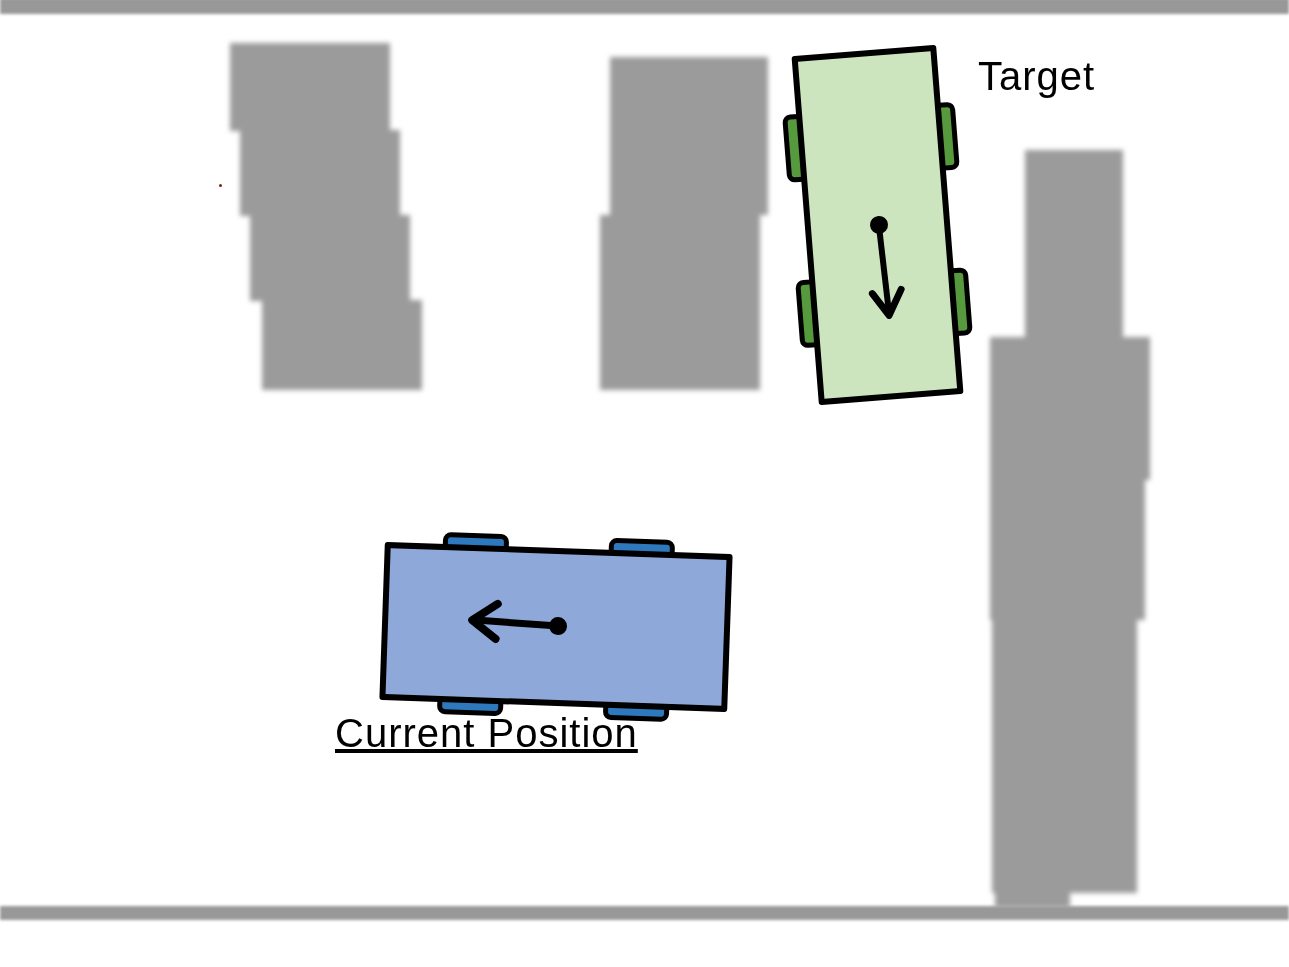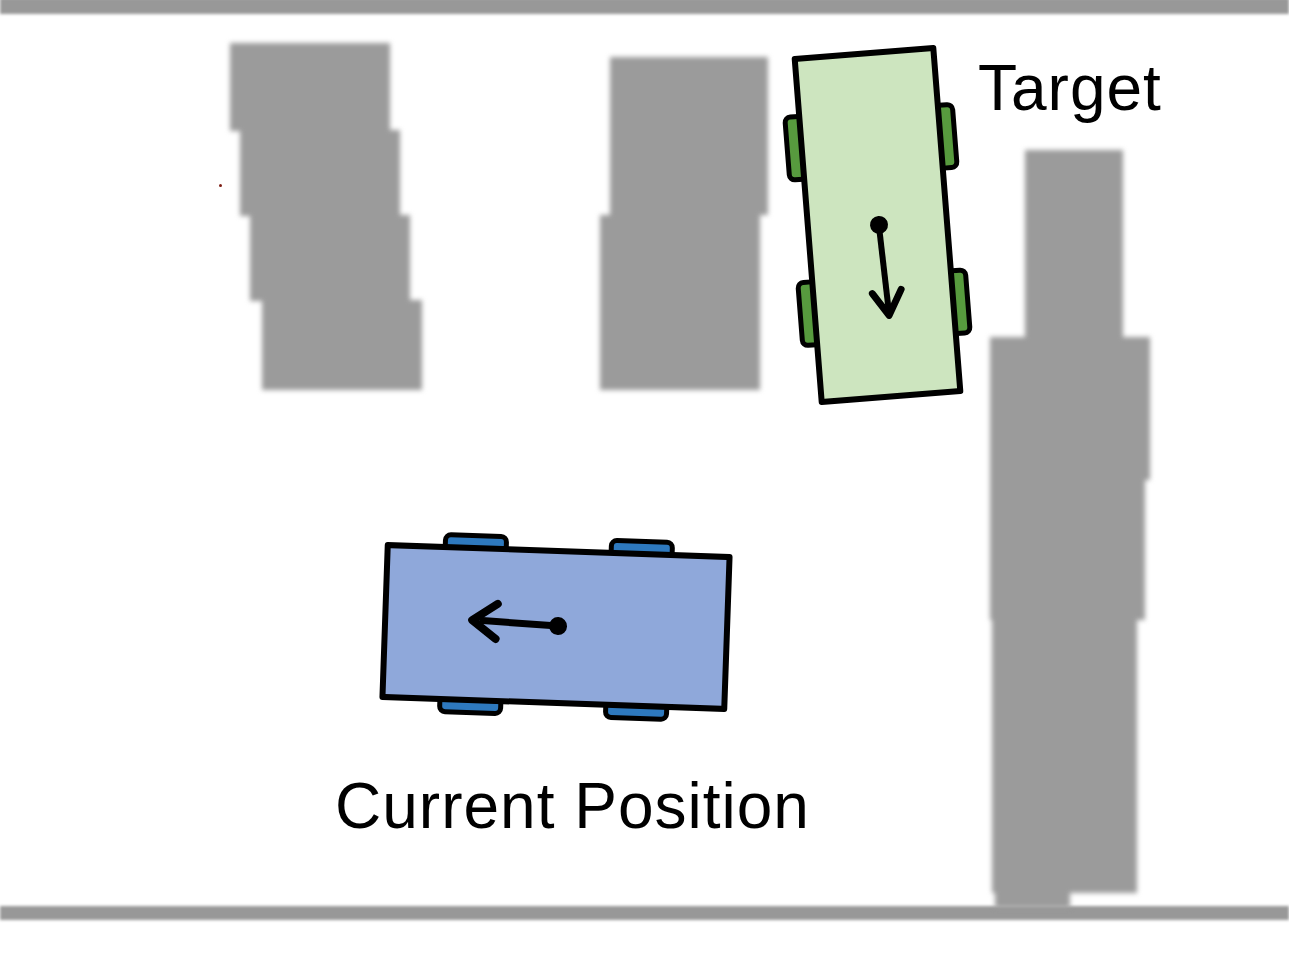--- a/index.html
+++ b/index.html
@@ -97,27 +97,27 @@
   .car-current .wheel { width: 66px; height: 24px; background: var(--current_wheel, #2e79be); }
   .wheel-c-tl { left: 58px;  top: -12px; }
   .wheel-c-tr { left: 224px; top: -12px; }
   .wheel-c-bl { left: 58px;  top: 146px; }
   .wheel-c-br { left: 224px; top: 146px; }
 
   
   .diagram-label {
     position: absolute;
     color: var(--text, #000);
-    font-size: 64px;
+    font-size: 40px;
     letter-spacing: 1px;
     line-height: 1;
     white-space: nowrap;
   }
   .label-target  { left: 978px; top: 56px; }
-  .label-current { left: 335px; top: 774px; }
+  .label-current { left: 335px; top: 713px; text-decoration: underline; }
 </style>
 </head>
 <body>
 
 <div class="stage">
 
   <div class="wall wall-top"></div>
   <div class="wall wall-bottom"></div>
 
   <div class="obstacle">

